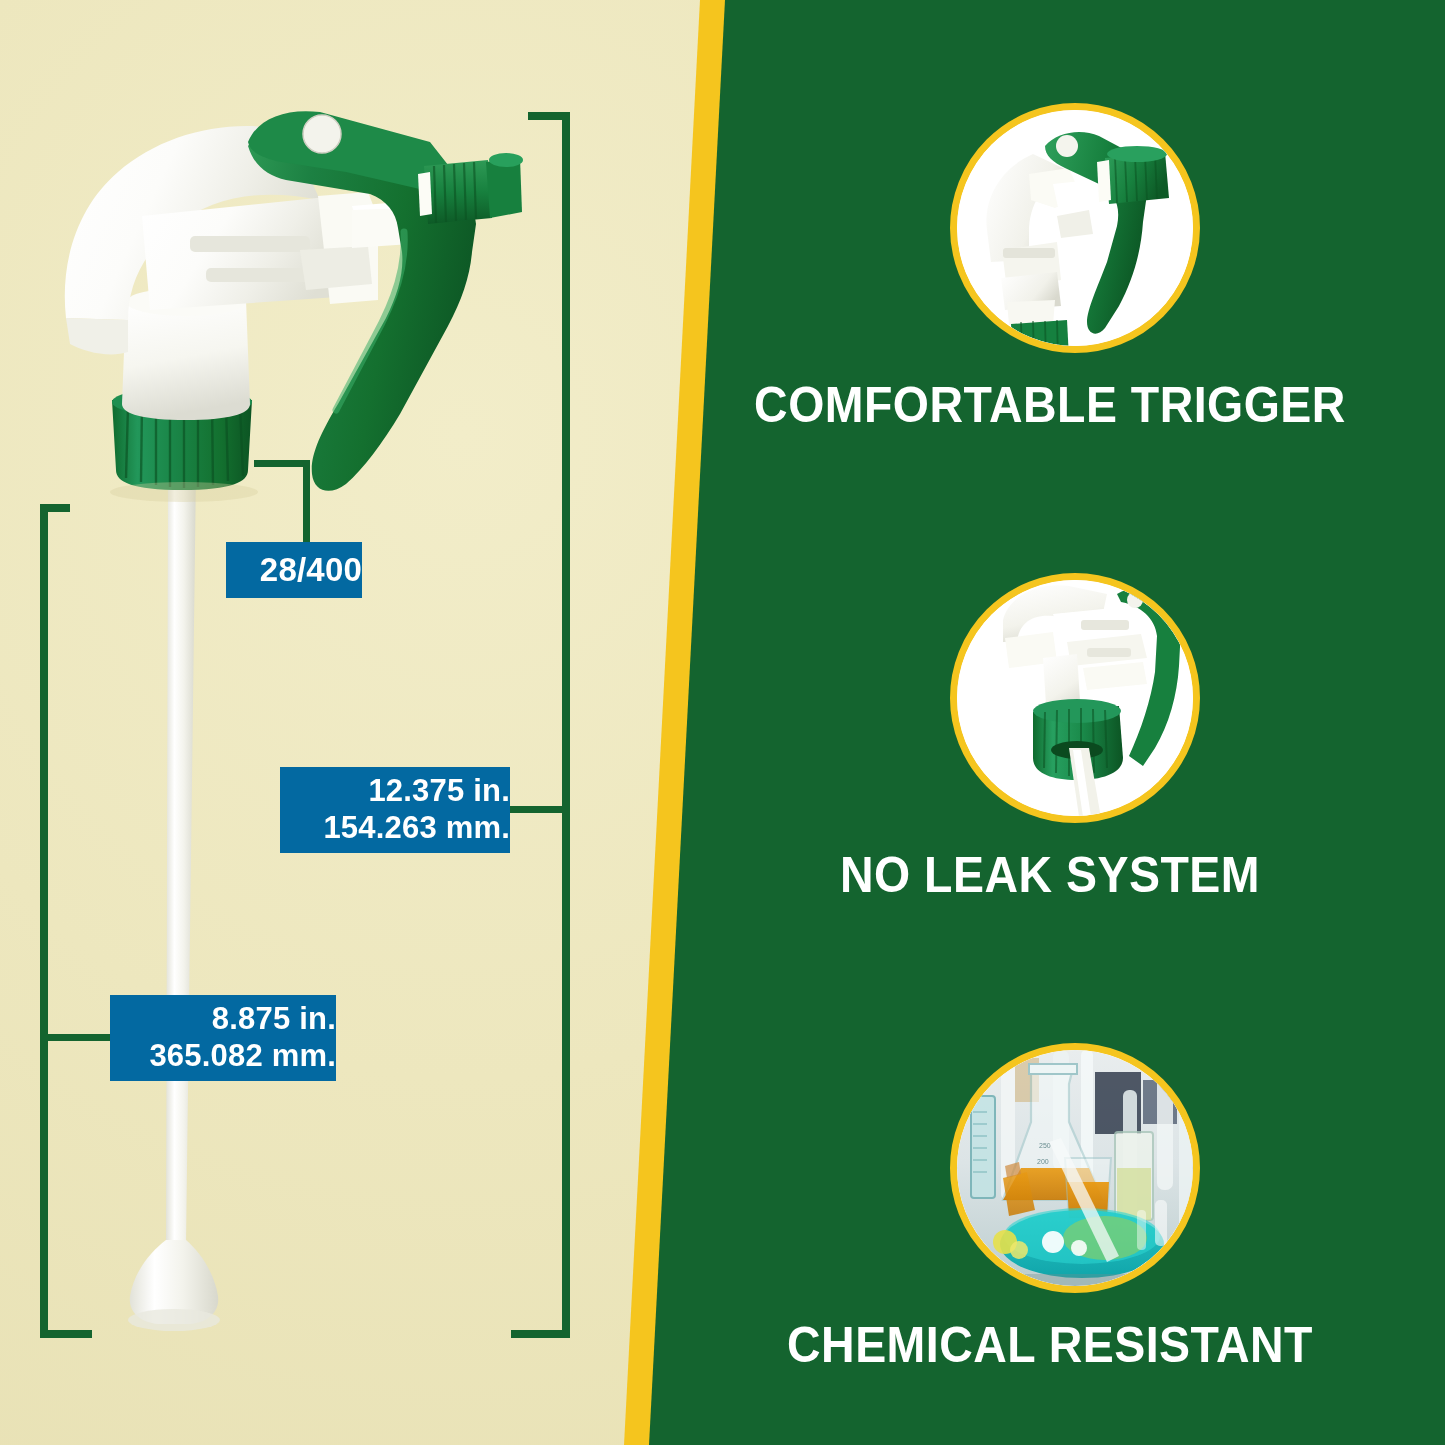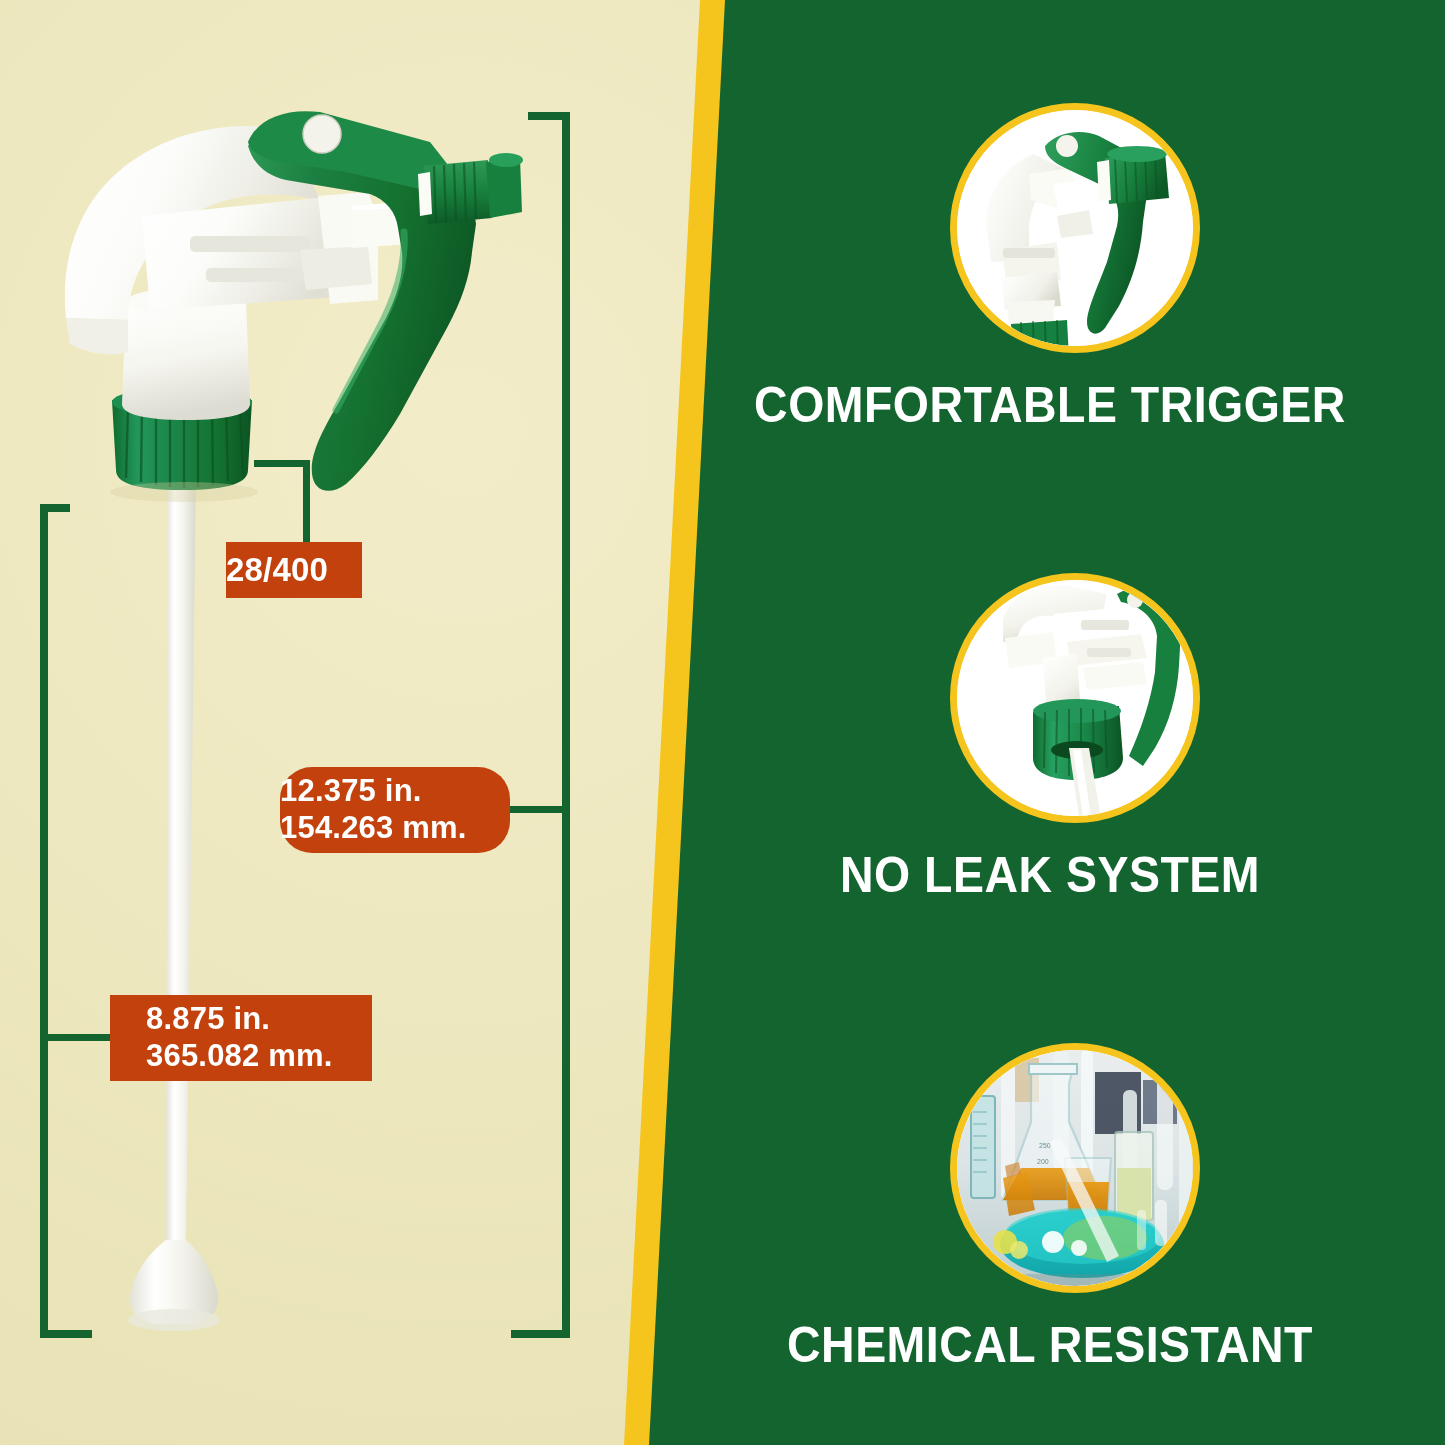--- a/index.html
+++ b/index.html
@@ -31,27 +31,27 @@
 
   
   .sprayer{position:absolute;left:0;top:0;width:620px;height:1380px;}
 
   
   .bracket{position:absolute;background:#14642F;}
 
   
   .label-box{
     position:absolute;
-    background:#c2410c;
+    background:#0369a1;
     color:#FFFFFF;
     font-weight:bold;
     text-align:center;
     display:flex;
     flex-direction:column;
-    align-items:flex-start;
+    align-items:flex-end;
     justify-content:center;
     line-height:1.18;
     letter-spacing:.2px;
   }
   .label-box .ln{display:block;white-space:nowrap;}
 
   
   .feature{position:absolute;width:790px;left:655px;}
   .circle-wrap{
     position:absolute;
@@ -203,26 +203,26 @@
   <div class="bracket" style="left:40px;top:1330px;width:52px;height:8px;"></div>
   <div class="bracket" style="left:44px;top:1034px;width:68px;height:7px;"></div>
 
   <div class="bracket" style="left:254px;top:460px;width:56px;height:7px;"></div>
   <div class="bracket" style="left:303px;top:460px;width:7px;height:86px;"></div>
 
   <div class="label-box" style="left:226px;top:542px;width:136px;height:56px;font-size:33px;">
     <span class="ln">28/400</span>
   </div>
 
-  <div class="label-box" style="left:280px;top:767px;width:230px;height:86px;font-size:31px;border-radius:32px;">
+  <div class="label-box" style="left:280px;top:767px;width:230px;height:86px;font-size:31px;">
     <span class="ln">12.375 in.</span>
     <span class="ln">154.263 mm.</span>
   </div>
 
-  <div class="label-box" style="left:110px;top:995px;width:226px;height:86px;font-size:31px;padding-left:36px;">
+  <div class="label-box" style="left:110px;top:995px;width:226px;height:86px;font-size:31px;">
     <span class="ln">8.875 in.</span>
     <span class="ln">365.082 mm.</span>
   </div>
 
   <div class="feature" style="top:0;">
     <div class="circle-wrap" style="left:295px;top:103px;">
       <div class="circle-inner">
         <svg viewBox="0 0 250 250" width="250" height="250">
           <rect width="250" height="250" fill="#FFFFFF"></rect>
           <defs>

